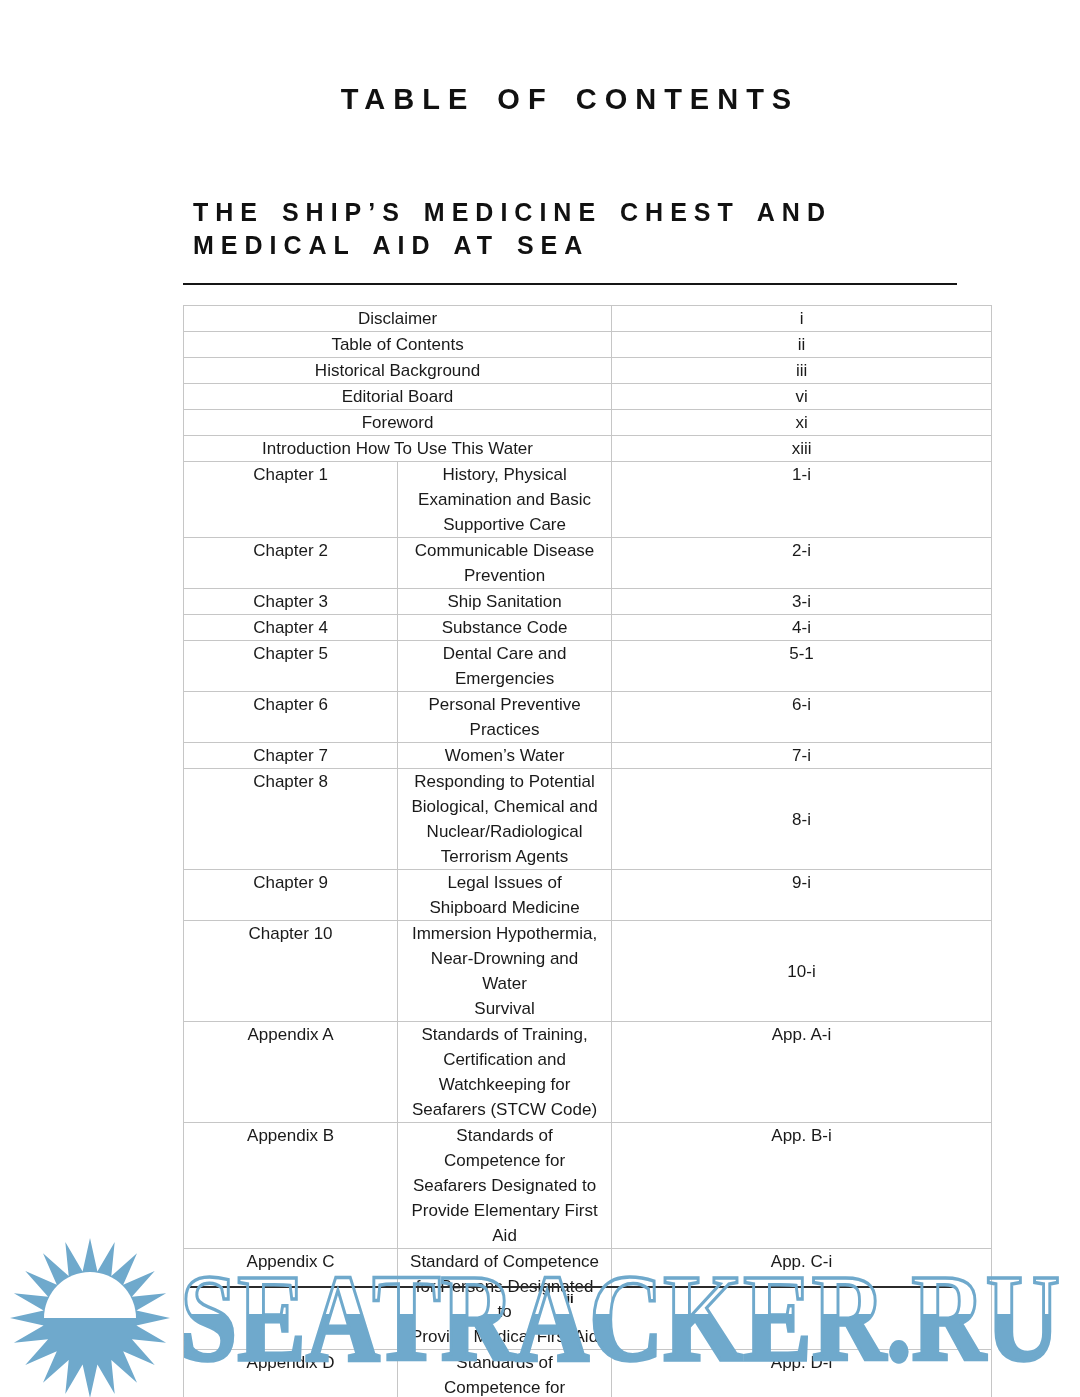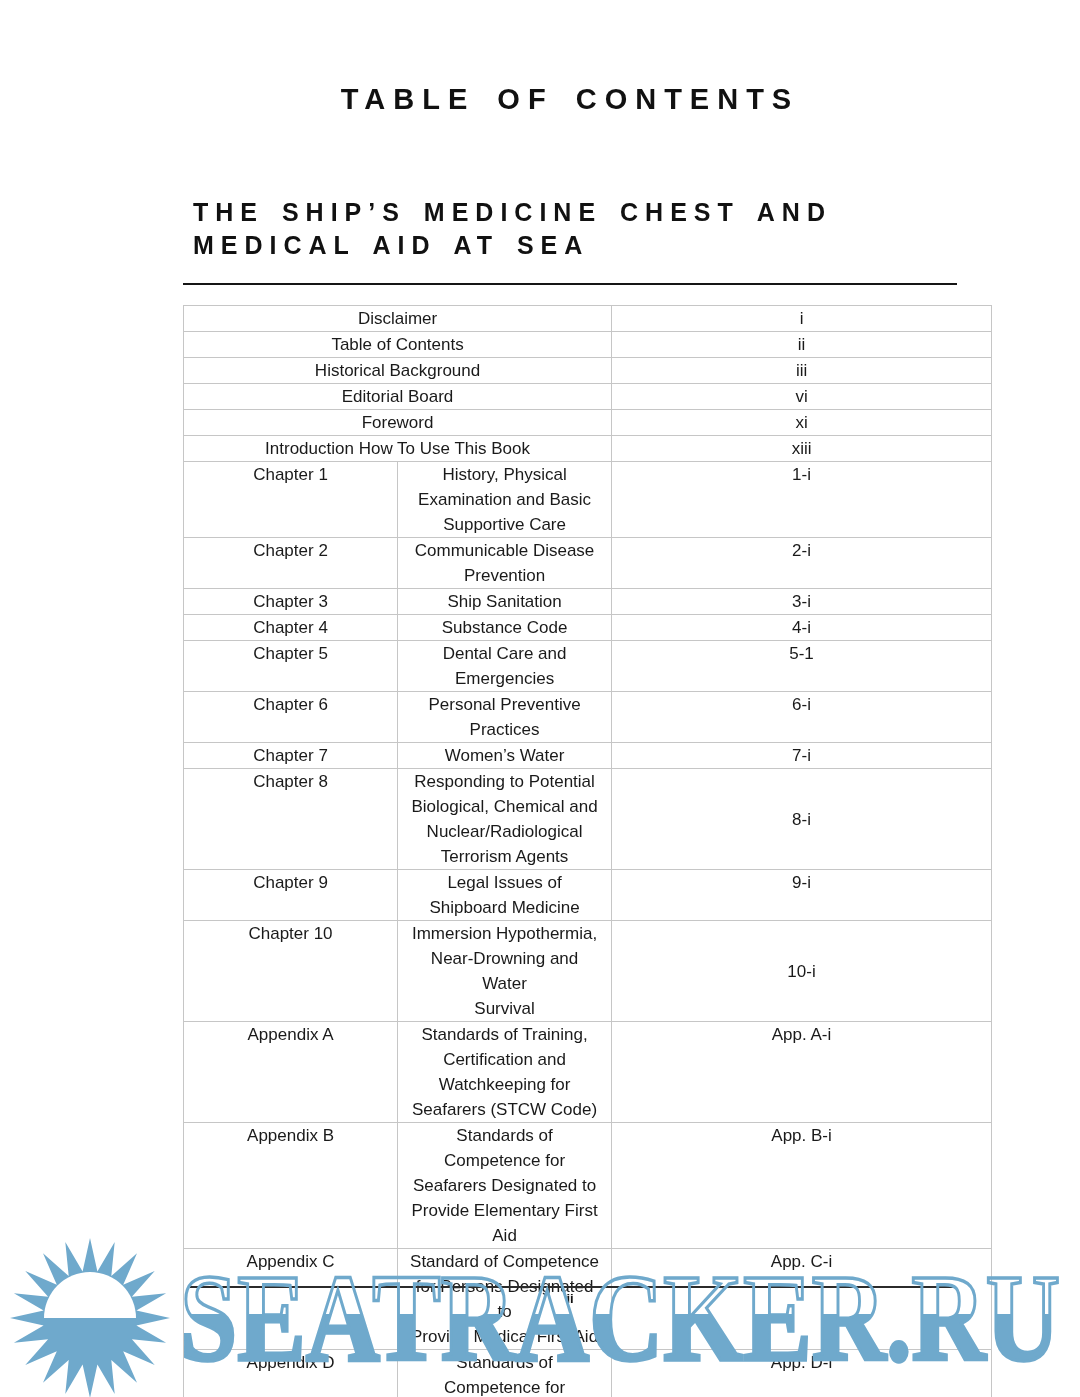--- a/index.html
+++ b/index.html
@@ -136,21 +136,21 @@
       </tr>
       <tr>
         <td class="col-label" colspan="2">Editorial Board</td>
         <td class="col-page">vi</td>
       </tr>
       <tr>
         <td class="col-label" colspan="2">Foreword</td>
         <td class="col-page">xi</td>
       </tr>
       <tr>
-        <td class="col-label" colspan="2">Introduction How To Use This Book</td>
+        <td class="col-label" colspan="2">Introduction How To Use This Water</td>
         <td class="col-page">xiii</td>
       </tr>
       <tr>
         <td class="col-label">Chapter 1</td>
         <td class="col-title">History, Physical Examination and Basic Supportive Care</td>
         <td class="col-page">1-i</td>
       </tr>
       <tr>
         <td class="col-label">Chapter 2</td>
         <td class="col-title">Communicable Disease Prevention</td>

